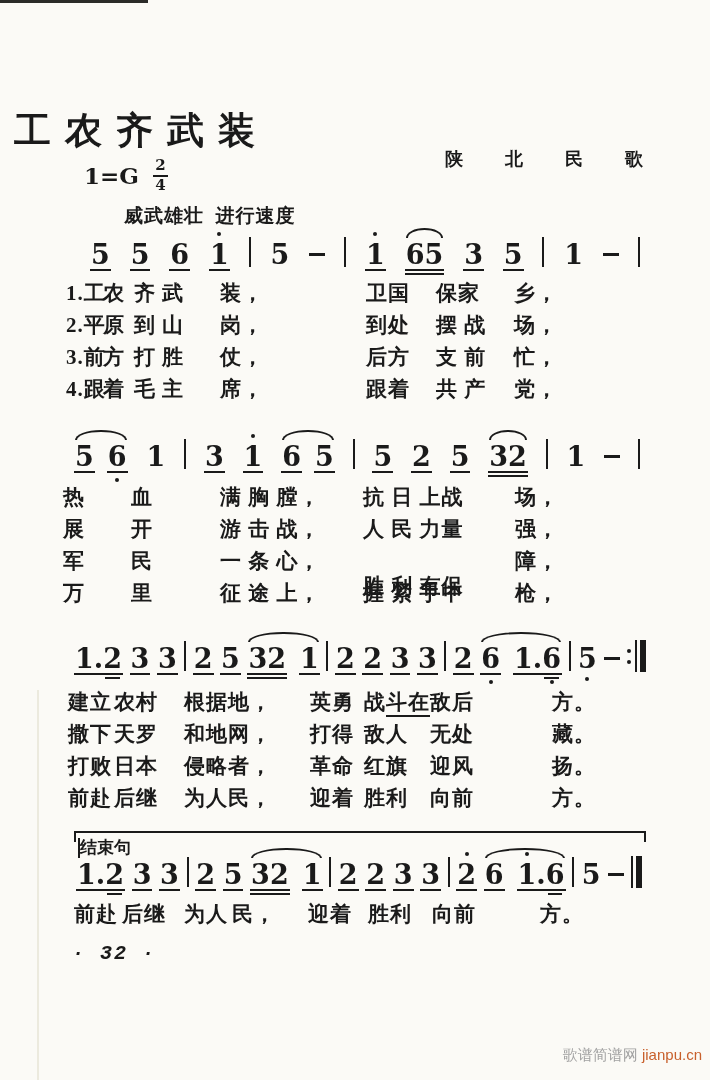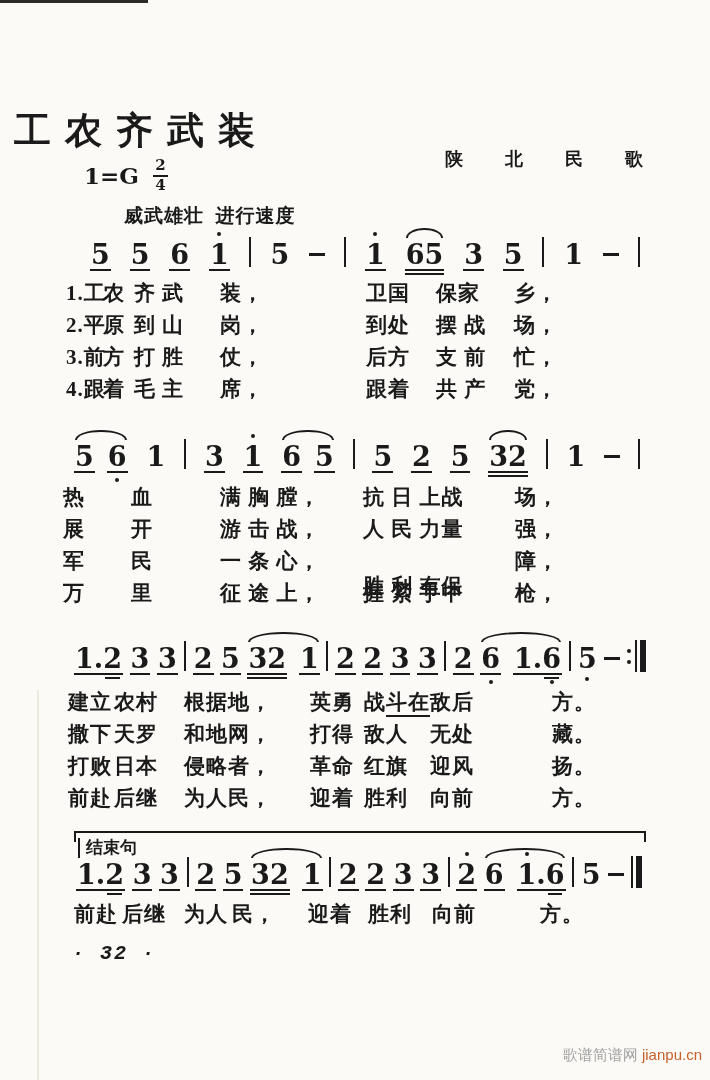--- a/index.html
+++ b/index.html
@@ -35,21 +35,21 @@
   .endbar .thick{width:6px;height:32px;background:#1a1a1a;}
   .rdots{display:flex;flex-direction:column;gap:7px;margin-right:1px;}
   .rdot{width:4px;height:4px;border-radius:50%;background:#1a1a1a;}
 
   
   .lyric-seg{position:absolute;font-size:21px;font-weight:600;letter-spacing:1px;white-space:pre;line-height:1;}
   .melisma{border-bottom:2px solid #1a1a1a;padding-bottom:2px;}
 
   
   .coda-bracket{position:absolute;top:831px;left:74px;width:568px;height:9px;border-top:2px solid #1a1a1a;border-left:2px solid #1a1a1a;border-right:2px solid #1a1a1a;}
-  .coda-label{position:absolute;top:838px;left:78px;font-size:17px;font-weight:600;border-left:2px solid #1a1a1a;padding-left:6px;line-height:1.2;}
+  .coda-label{position:absolute;top:838px;left:78px;font-size:17px;font-weight:600;border-left:2px solid #1a1a1a;line-height:1.2;}
 
   
   .page-number{position:absolute;top:942px;left:72px;font-size:20px;font-weight:bold;font-style:italic;letter-spacing:2px;font-family:Liberation Mono, monospace;}
   .watermark{position:absolute;top:1046px;right:8px;font-size:15px;color:#a2a2a2;font-family:"Liberation Sans",sans-serif;}
   .watermark a{color:#c8602c;text-decoration:none;text-align:center;}
 </style>
 </head>
 <body>
 
 <div class="page" id="stage">

